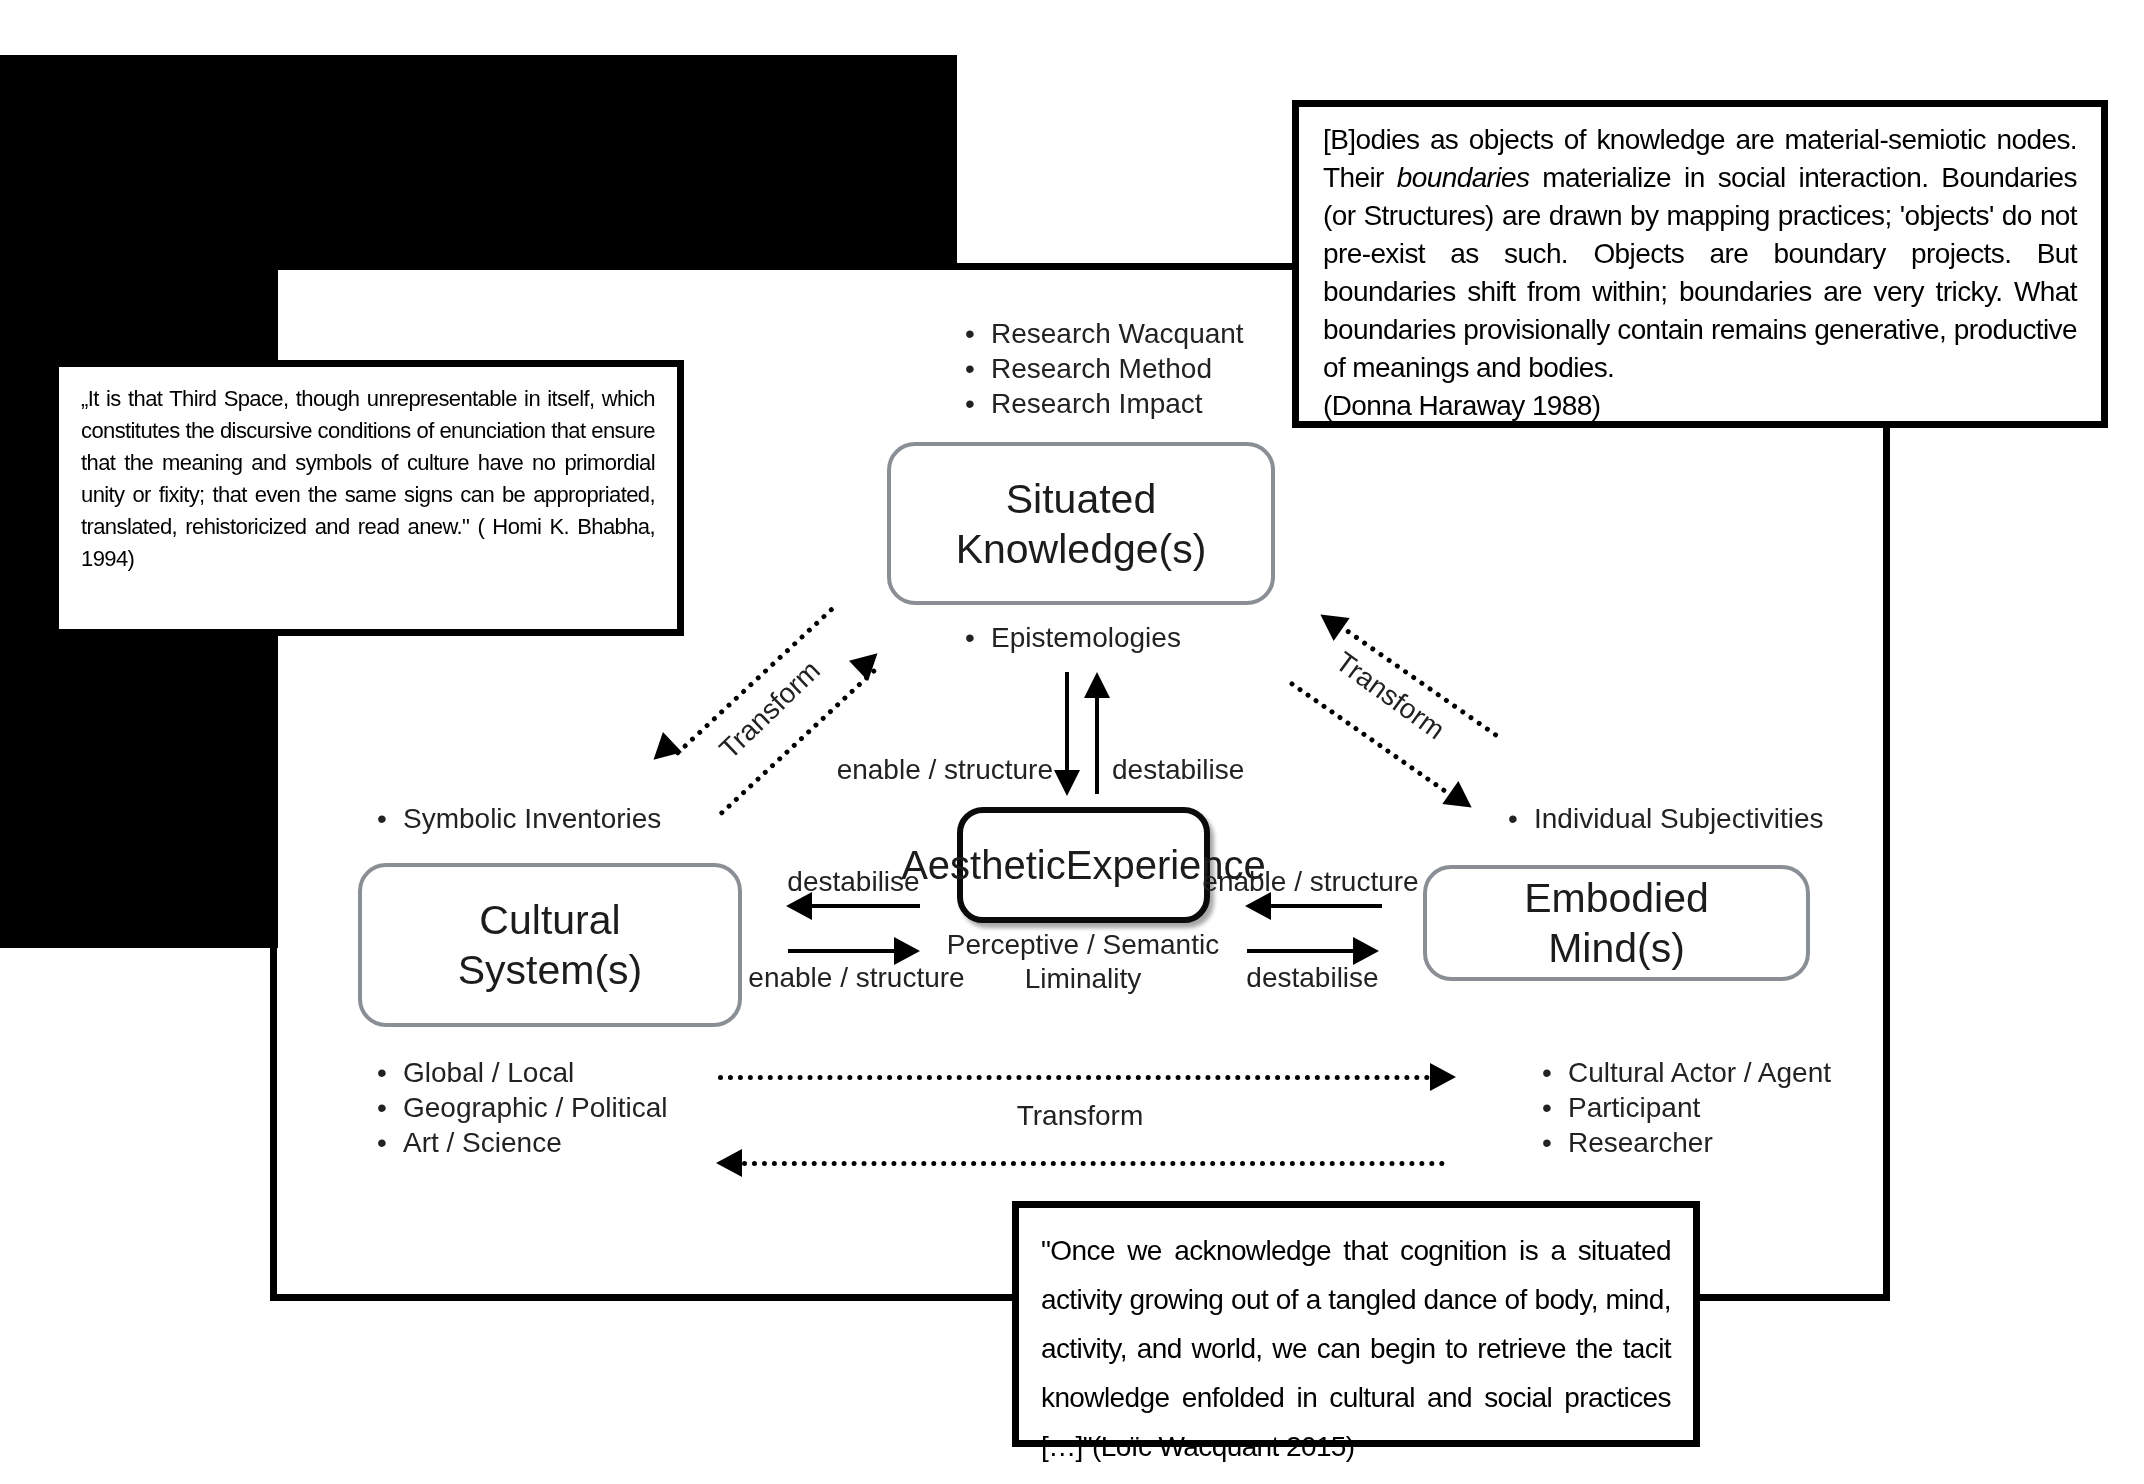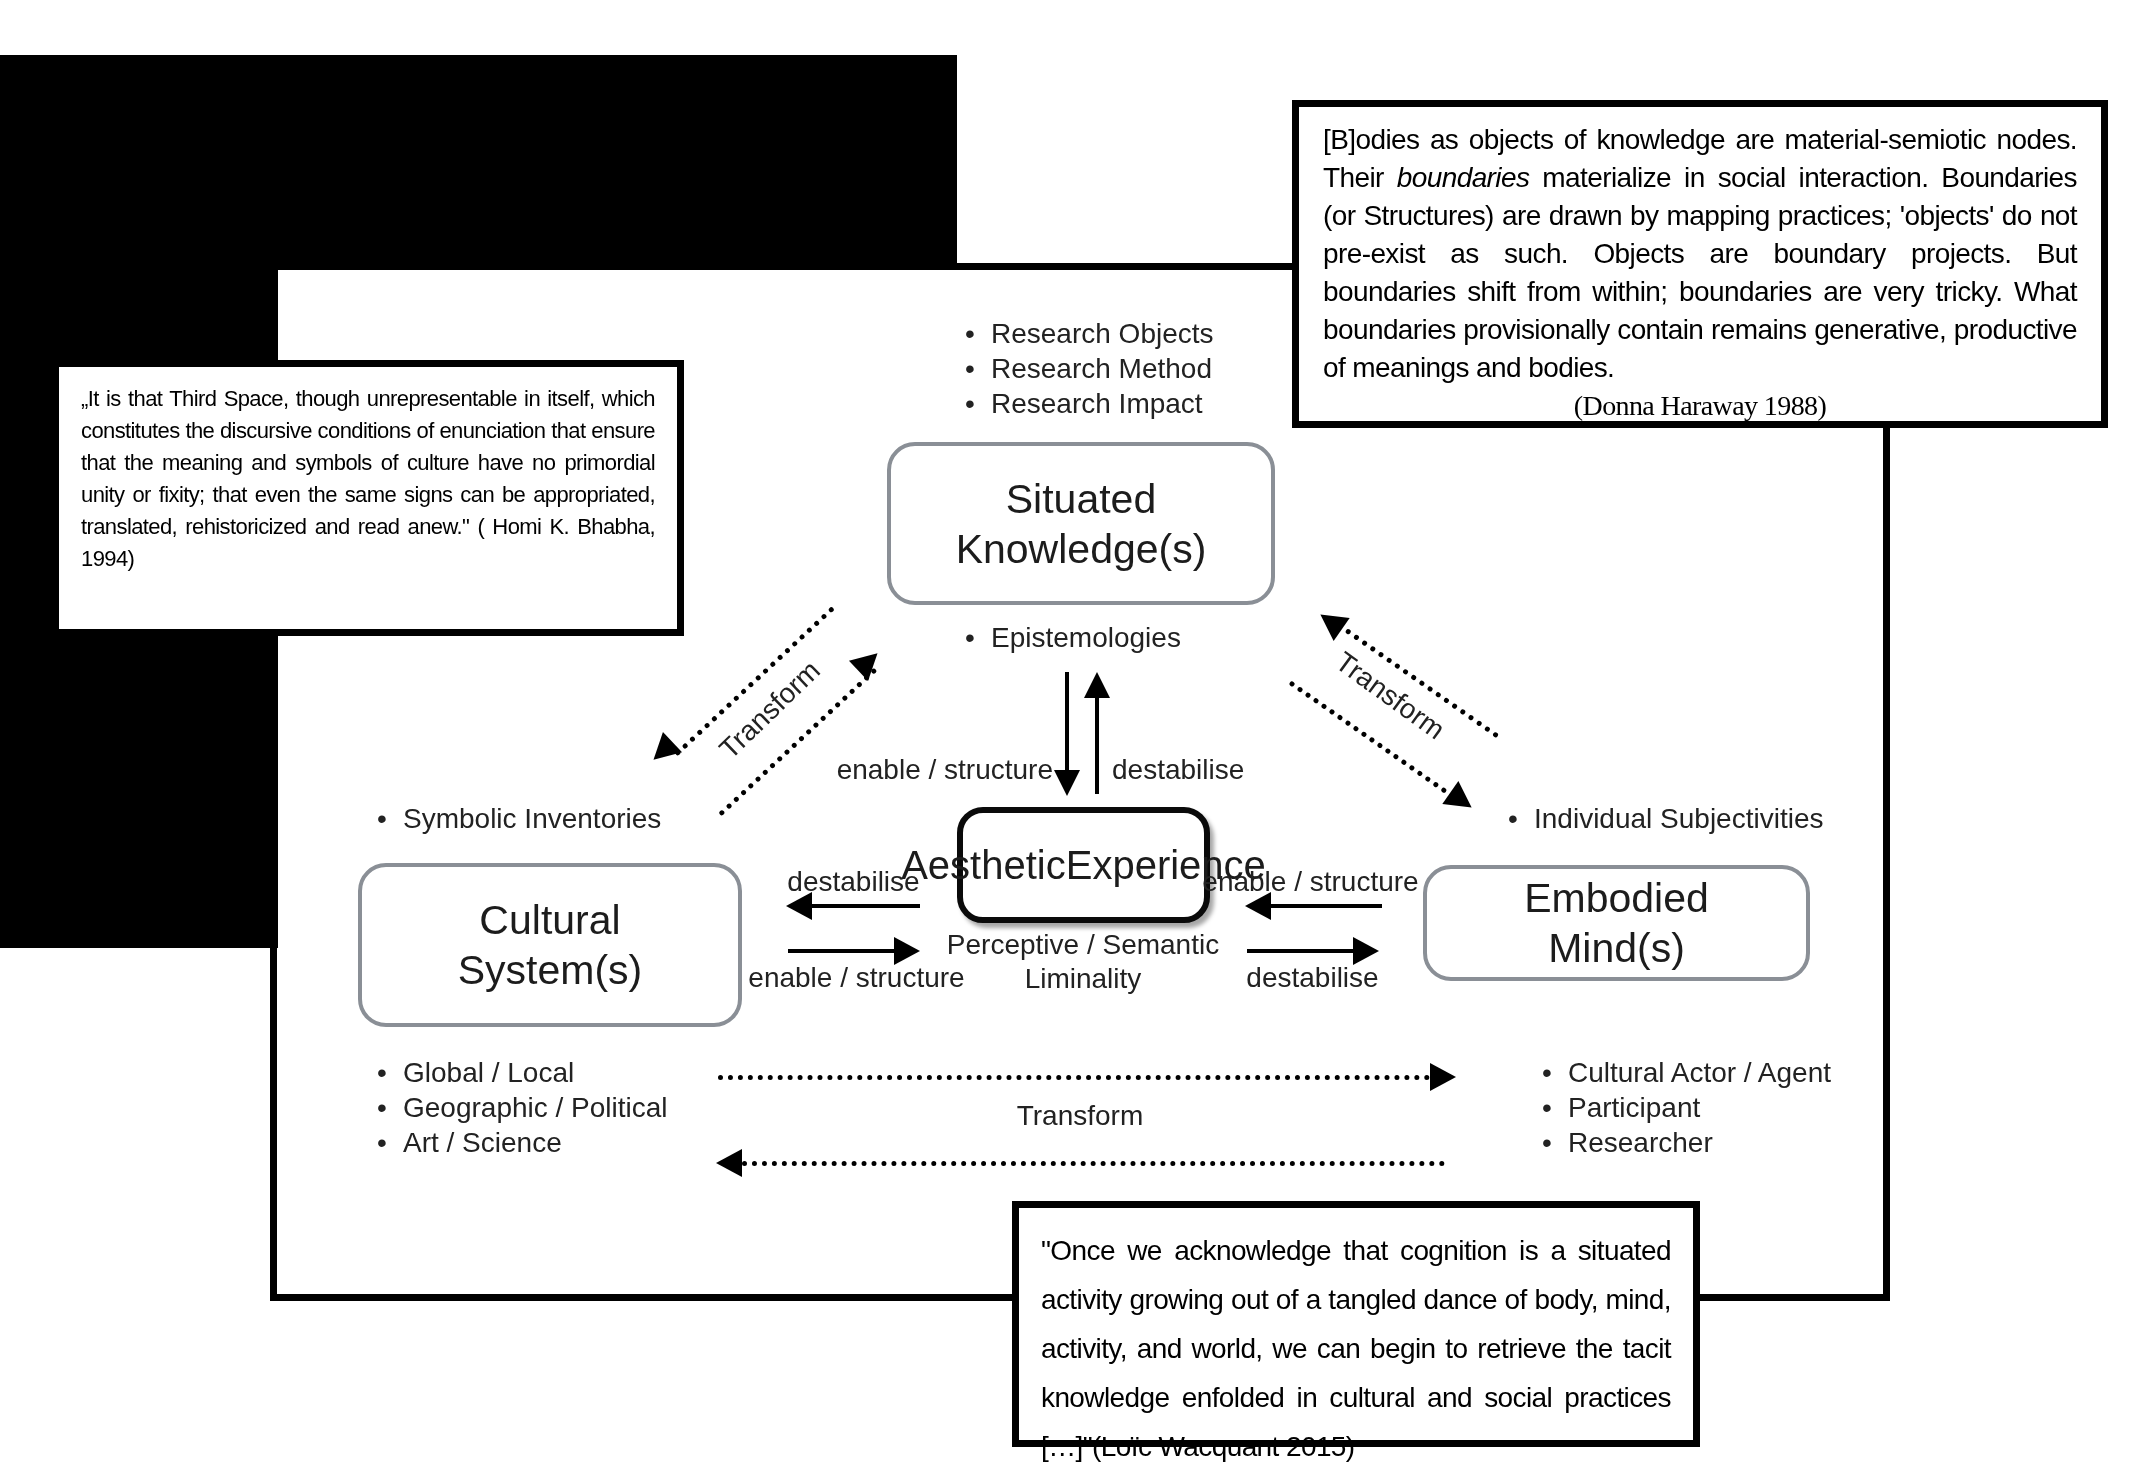--- a/index.html
+++ b/index.html
@@ -60,29 +60,29 @@
 
   <div class="abs black mask-top"></div>
   <div class="abs black mask-left"></div>
 
   <div class="abs quote quote-bhabha">
     <span>„It is that Third Space, though unrepresentable in itself, which constitutes the discursive conditions of enunciation that ensure that the meaning and symbols of culture have no primordial unity or fixity; that even the same signs can be appropriated, translated, rehistoricized and read anew." ( Homi K. Bhabha, 1994)</span>
   </div>
 
   <div class="abs quote quote-haraway">
     <div><span>[B]odies as objects of knowledge are material-semiotic nodes. Their </span><i>boundaries</i><span> materialize in social interaction. Boundaries (or Structures) are drawn by mapping practices; 'objects' do not pre-exist as such. Objects are boundary projects. But boundaries shift from within; boundaries are very tricky. What boundaries provisionally contain remains generative, productive of meanings and bodies.</span></div>
-    <div style="text-align:center;font-family:Liberation Serif, serif;">(Donna Haraway 1988)</div>
+    <div style="text-align:left;">(Donna Haraway 1988)</div>
   </div>
 
   <div class="abs quote quote-wacquant">
     <span>"Once we acknowledge that cognition is a situated activity growing out of a tangled dance of body, mind, activity, and world, we can begin to retrieve the tacit knowledge enfolded in cultural and social practices […]"(Loïc Wacquant 2015)</span>
   </div>
 
   <ul class="abs blist" style="left:965px;top:316px;">
-    <li>Research Objects</li>
+    <li>Research Wacquant</li>
     <li>Research Method</li>
     <li>Research Impact</li>
   </ul>
 
   <div class="abs node node-situated">
     <div>Situated</div>
     <div>Knowledge(s)</div>
   </div>
 
   <ul class="abs blist" style="left:965px;top:620px;">

